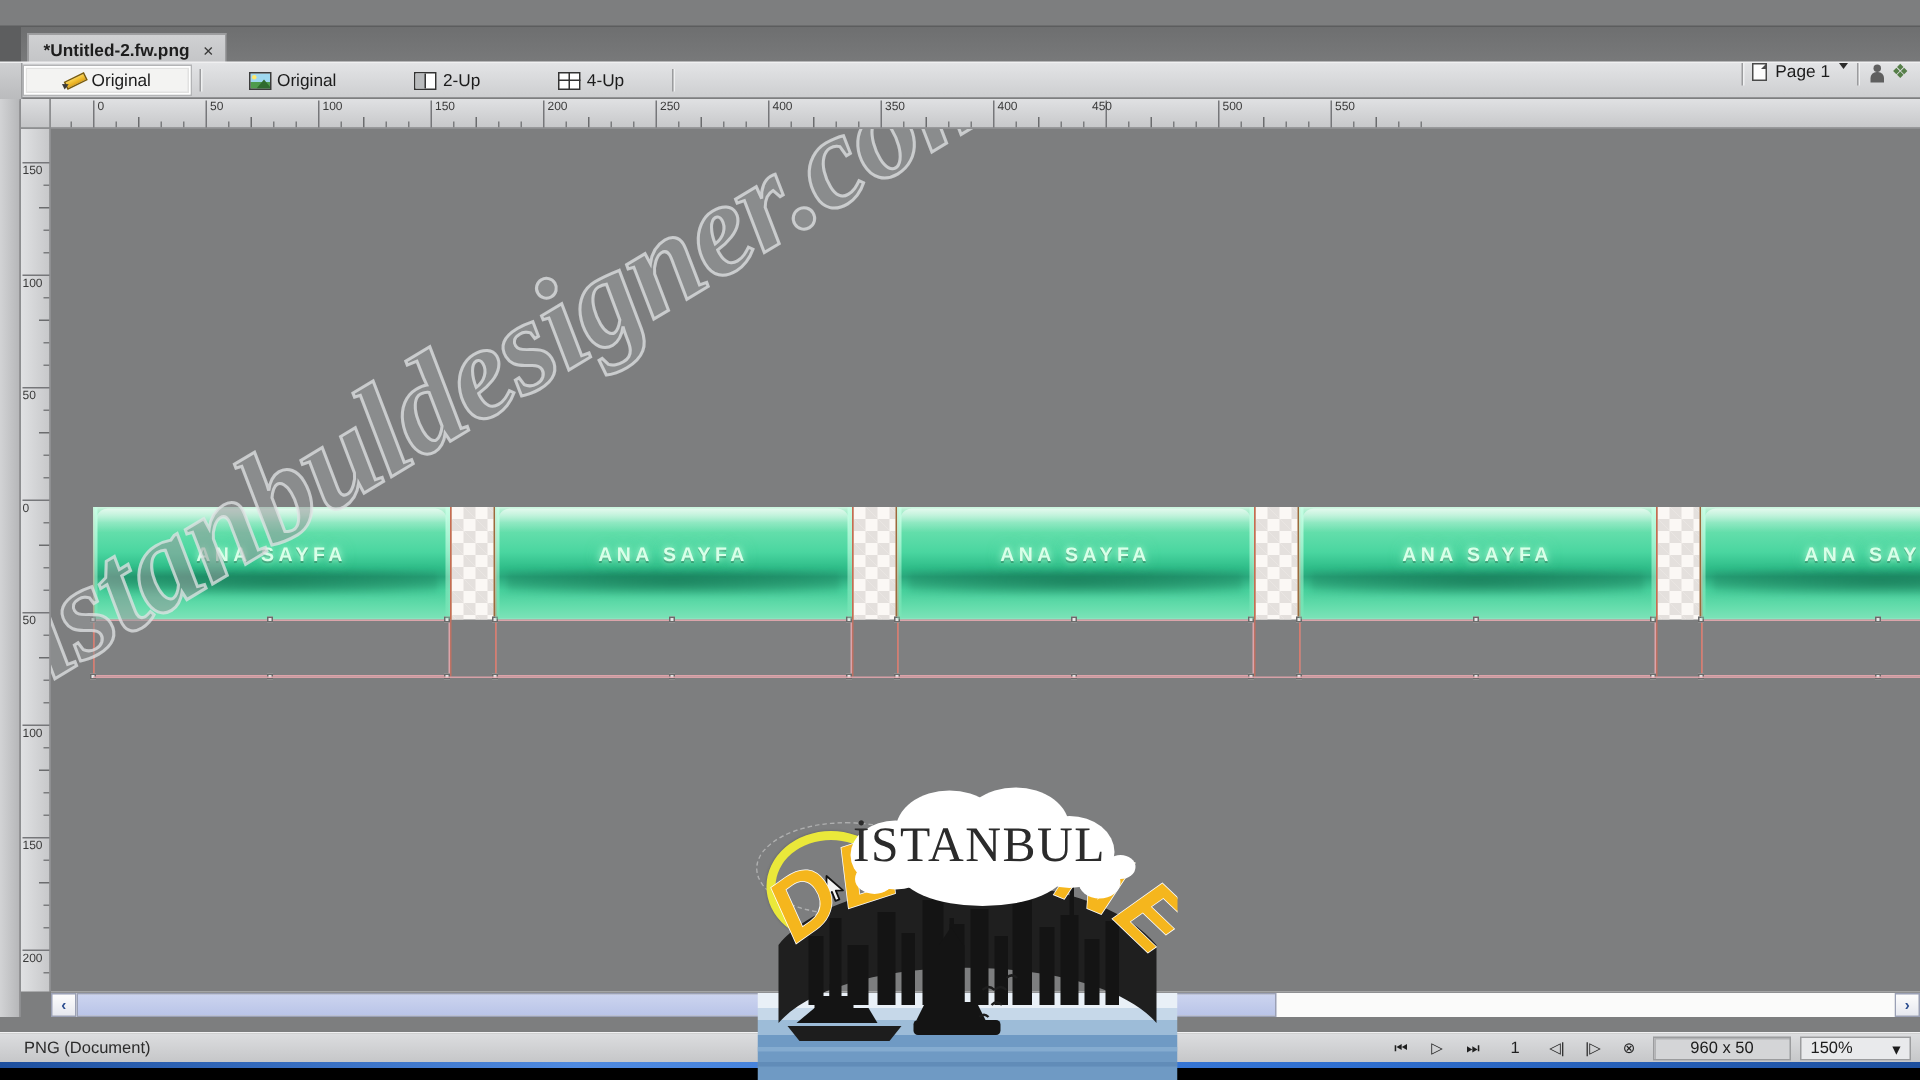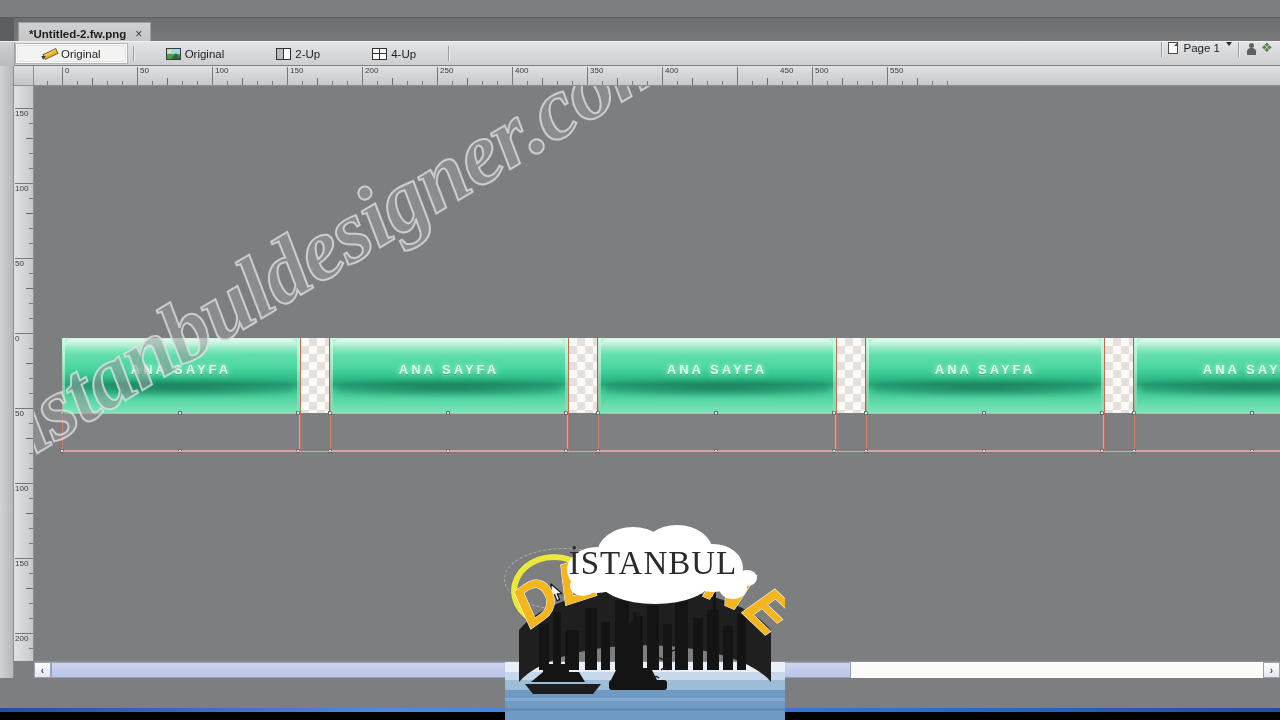--- a/index.html
+++ b/index.html
@@ -563,21 +563,21 @@
       <div class="tick h-tick-mid" style="left: 583px;"></div>
       <div class="tick h-tick-min" style="left: 598px;"></div>
       <div class="tick h-tick-min" style="left: 613px;"></div>
       <div class="tick h-tick-major" style="left: 628px;"></div>
       <div class="h-num" style="left: 629px;">400</div>
       <div class="tick h-tick-min" style="left: 643px;"></div>
       <div class="tick h-tick-mid" style="left: 658px;"></div>
       <div class="tick h-tick-min" style="left: 673px;"></div>
       <div class="tick h-tick-min" style="left: 688px;"></div>
       <div class="tick h-tick-major" style="left: 703px;"></div>
-      <div class="h-num" style="left: 744px;">450</div>
+      <div class="h-num" style="left: 692px;">450</div>
       <div class="tick h-tick-min" style="left: 718px;"></div>
       <div class="tick h-tick-mid" style="left: 733px;"></div>
       <div class="tick h-tick-min" style="left: 748px;"></div>
       <div class="tick h-tick-min" style="left: 763px;"></div>
       <div class="tick h-tick-major" style="left: 778px;"></div>
       <div class="h-num" style="left: 779px;">500</div>
       <div class="tick h-tick-min" style="left: 793px;"></div>
       <div class="tick h-tick-mid" style="left: 808px;"></div>
       <div class="tick h-tick-min" style="left: 823px;"></div>
       <div class="tick h-tick-min" style="left: 838px;"></div>
@@ -731,20 +731,37 @@
   </div>
 
   <div class="hscroll">
     <div class="sb-arrow">‹</div>
     <div class="sb-track">
       <div class="sb-thumb" id="sb-thumb" style="width: 66%;"></div>
     </div>
     <div class="sb-arrow">›</div>
   </div>
 
+  <div class="statusbar">
+    <div class="status-left">PNG (Document)</div>
+    <div class="status-right">
+      <div class="anim-btn">⏮</div>
+      <div class="anim-btn">▷</div>
+      <div class="anim-btn">⏭</div>
+      <div class="anim-frame">1</div>
+      <div class="anim-btn">◁|</div>
+      <div class="anim-btn">|▷</div>
+      <div class="anim-btn">⊗</div>
+      <div class="status-field">960 x 50</div>
+      <div class="status-zoom">
+        <span>150%</span>
+        <span>▾</span>
+      </div>
+    </div>
+  </div>
 
   <div class="bottom-black"></div>
   <div class="bottom-blue"></div>
 
   <div class="logo-wrap">
     <svg width="280" height="208" viewBox="0 0 280 208">
       <defs>
         <clipPath id="waterclip">
             <rect x="0" y="148" width="280" height="60"></rect>
           </clipPath>

